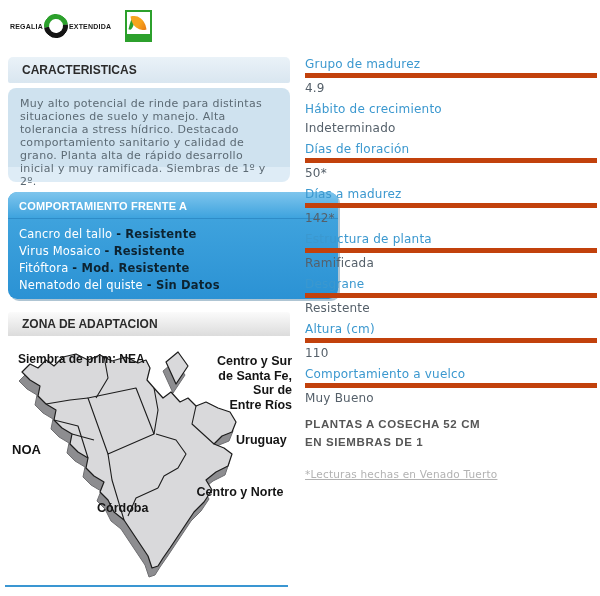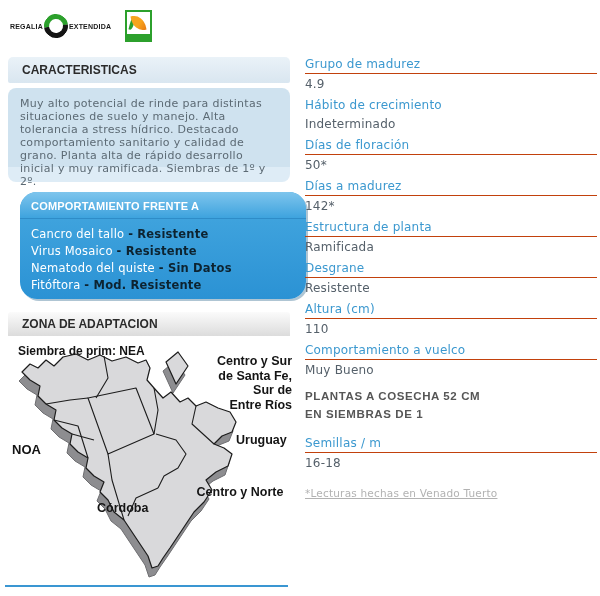--- a/index.html
+++ b/index.html
@@ -27,52 +27,52 @@
   .bar-caract { top:57px; height:26px; line-height:26px;
       background:linear-gradient(180deg,#eaf2f8 0%,#d9e6f0 100%); border-radius:5px 5px 2px 2px; }
   .bar-zona { top:312px; height:24px; line-height:24px;
       background:linear-gradient(180deg,#fbfbfb 0%,#dcdcdc 100%); border-radius:3px 3px 0 0; }
 
   .desc-box { position:absolute; left:8px; top:88px; width:282px; height:94px;
       background:linear-gradient(180deg,#cfe2ef 0%,#cfe2ef 84%,#deecf6 84%,#deecf6 100%);
       border-radius:8px; padding:9px 12px 0 12px;
       font-size:11px; line-height:13px; letter-spacing:0.3px; color:#5c6a74; }
 
-  .comp-box { position:absolute; left:20px; top:192px; width:286px; height:107px;
-      border-radius:17px; background:linear-gradient(180deg,#45a8e0 0%,#2b92d4 100%);
+  .comp-box { position:absolute; left:8px; top:192px; width:330px; height:107px;
+      border-radius:9px; background:linear-gradient(180deg,#45a8e0 0%,#2b92d4 100%);
       box-shadow:2px 2px 0 rgba(25,90,130,0.35); overflow:hidden; }
   .comp-head { height:27px; line-height:28px; padding-left:11px;
       background:linear-gradient(180deg,#7ec5ed 0%,#3ea3de 100%);
       border-radius:8px 8px 0 0; border-bottom:1px solid #2e8cc8;
       font-family:"Liberation Sans",sans-serif; font-weight:bold; font-size:11px; color:#fff; letter-spacing:0.2px; }
   .comp-list { padding:7px 0 0 11px; }
   .comp-row { font-size:11.5px; line-height:17px; letter-spacing:0.2px; }
   .d-name { color:#ffffff; }
   .d-val { color:#0d2330; font-weight:bold; }
   .d-val::before { content:"- "; }
 
   
   .map-wrap { position:absolute; left:8px; top:340px; width:284px; height:240px; }
   .map-wrap svg { position:absolute; left:0; top:0; overflow:visible; }
   .map-label { position:absolute; font-family:"Liberation Sans",sans-serif; font-weight:bold; color:#141414; white-space:nowrap; }
-  .lbl-nea     { left:10px;  top:4px;   font-size:12px; }
+  .lbl-nea     { left:10px;  top:12px;   font-size:12px; }
   .lbl-santafe { left:192px; top:14px;  width:92px; text-align:right; font-size:12.5px; line-height:14.5px; white-space:normal; }
   .lbl-noa     { left:4px;   top:102px; font-size:13px; }
   .lbl-uruguay { left:228px; top:93px;  font-size:12.5px; }
   .lbl-cordoba { left:67px;  top:161px; font-size:12.5px;margin-left:22px; }
   .lbl-bsas    { left:178px; top:145px; width:108px; text-align:center; font-size:12.5px; line-height:15px; white-space:normal; }
   .map-label span { display:block; }
 
   .footer-line { position:absolute; left:5px; top:585px; width:283px; height:2px; background:#3a96d2; }
 
   
   .right-col { position:absolute; left:305px; top:57px; width:292px; }
   .attr { margin-bottom:6px; }
   .attr-label { color:#3b98cf; font-size:12px; letter-spacing:0.2px; padding-bottom:2px;
-      border-bottom:1px solid #c2410c; }
+      border-bottom:5px solid #c2410c; }
   .attr-label.no-line { border-bottom:none; }
   .attr-value { color:#55606a; font-size:12px; letter-spacing:0.2px; padding-top:3px; line-height:15px; margin-bottom:2px; }
   .note-heading { margin-top:10px; margin-bottom:12px; font-family:"Liberation Sans",sans-serif;
       font-weight:bold; font-size:11.5px; letter-spacing:0.6px; color:#565656; line-height:1.55; }
   .note-heading span { display:block; }
   .footnote { margin-top:16px; color:#b2b2b2; font-size:10.5px; letter-spacing:0.2px;text-decoration:underline; }
 </style>
 </head>
 <body>
 
@@ -98,26 +98,26 @@
   <div class="comp-list">
     <div class="comp-row">
       <span class="d-name">Cancro del tallo</span>
       <span class="d-val">Resistente</span>
     </div>
     <div class="comp-row">
       <span class="d-name">Virus Mosaico</span>
       <span class="d-val">Resistente</span>
     </div>
     <div class="comp-row">
+      <span class="d-name">Fitóftora</span>
+      <span class="d-val">Mod. Resistente</span>
+    </div>
+    <div class="comp-row">
       <span class="d-name">Nematodo del quiste</span>
       <span class="d-val">Sin Datos</span>
-    </div>
-    <div class="comp-row">
-      <span class="d-name">Fitóftora</span>
-      <span class="d-val">Mod. Resistente</span>
     </div>
   </div>
 </div>
 
 <div class="bar bar-zona">ZONA DE ADAPTACION</div>
 
 <div class="map-wrap">
   <svg width="284" height="240" viewBox="0 0 284 240">
 
     <g transform="translate(-3,9)" fill="#8d8d90" stroke="#6e6e71" stroke-width="1" stroke-linejoin="round">
@@ -193,19 +193,15 @@
   <div class="attr">
     <div class="attr-label">Comportamiento a vuelco</div>
     <div class="attr-value">Muy Bueno</div>
   </div>
 
   <div class="note-heading">
     <span>PLANTAS A COSECHA 52 CM</span>
     <span>EN SIEMBRAS DE 1</span>
   </div>
 
-  <div class="attr">
-    <div class="attr-label">Semillas / m</div>
-    <div class="attr-value">16-18</div>
-  </div>
 
   <div class="footnote">*Lecturas hechas en Venado Tuerto</div>
 </div>
 
 </body></html>

